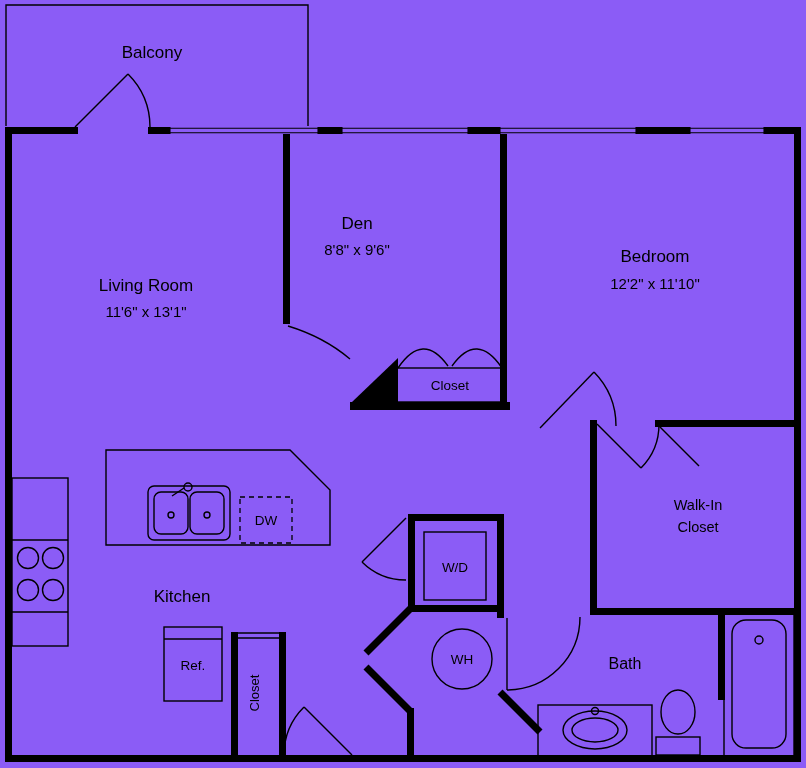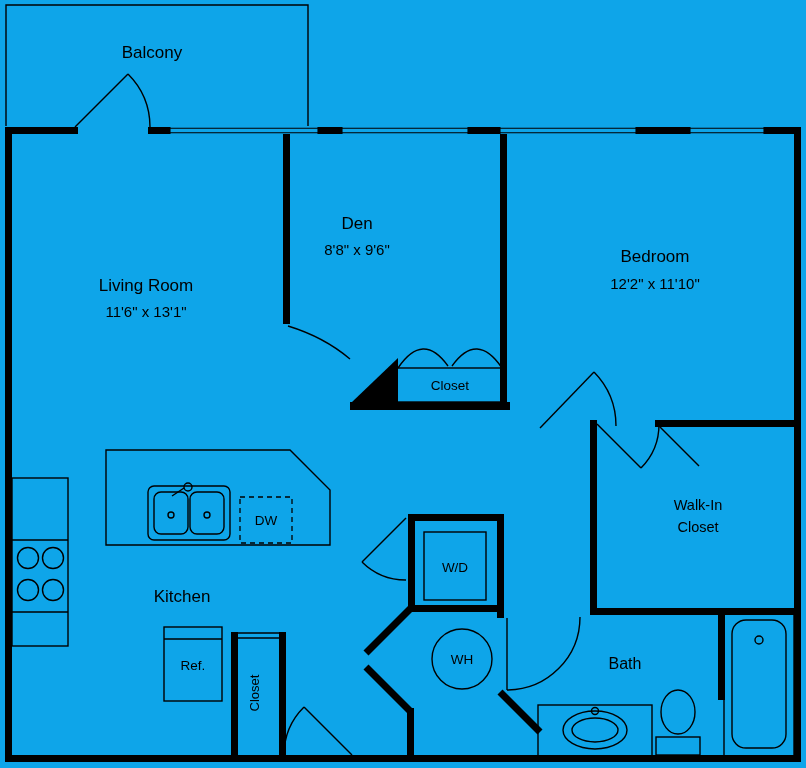--- a/index.html
+++ b/index.html
@@ -1,17 +1,17 @@
 <!DOCTYPE html>
 <html><head>
 <meta charset="utf-8">
 <title>Floor Plan</title>
 <style>
   html,body{margin:0;padding:0;background:#ffffff;}
-  .plan-wrap{width:806px;height:768px;position:relative;background:#0ea5e9;}
+  .plan-wrap{width:806px;height:768px;position:relative;background:#8b5cf6;}
   svg{display:block;}
   .wall{fill:#000000;stroke:none;}
   .thick{stroke:#000000;stroke-width:7;fill:none;}
   .thin{stroke:#000000;stroke-width:1.4;fill:none;}
   .thin2{stroke:#000000;stroke-width:1.1;fill:none;}
   .dashed{stroke:#000000;stroke-width:1.3;fill:none;stroke-dasharray:5 4;}
   .leaf{fill:#000000;stroke:none;}
   text{font-family:"Liberation Sans", sans-serif;fill:#000000;}
   .room{font-size:17px;}
   .dims{font-size:15px;}

